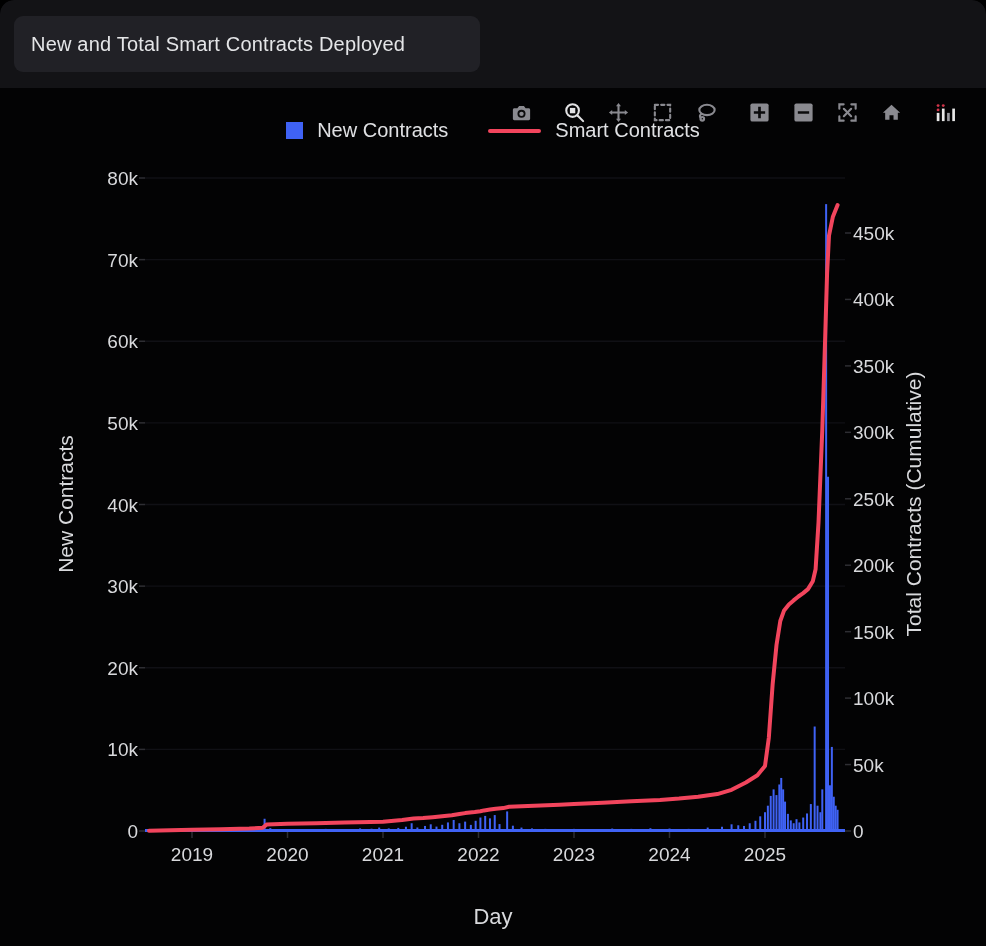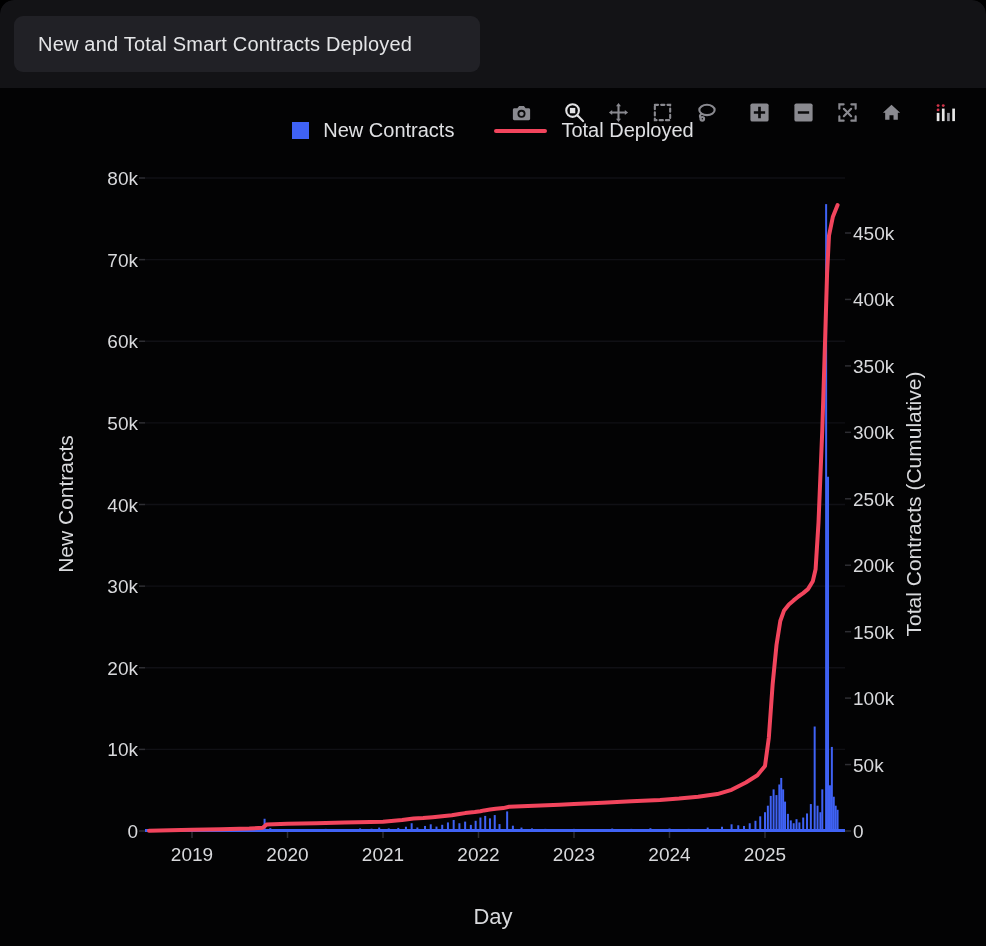--- a/index.html
+++ b/index.html
@@ -2,21 +2,21 @@
 <html><head>
 <meta charset="utf-8">
 <style>
   * { margin:0; padding:0; box-sizing:border-box; }
   html,body { background:#000; }
   body { width:986px; height:946px; font-family:"Liberation Sans", sans-serif; overflow:hidden; }
   .window { position:relative; width:986px; height:946px; background:#030304; border-radius:14px 14px 0 0; overflow:hidden; }
 
   
   .header { position:absolute; top:0; left:0; width:100%; height:88px; background:#131316; border-radius:14px 14px 0 0; }
-  .title-chip { position:absolute; left:14px; top:16px; width:466px; height:56px; background:#212126; border-radius:9px; display:flex; align-items:center; padding-left:24px; }
+  .title-chip { position:absolute; left:14px; top:16px; width:466px; height:56px; background:#212126; border-radius:9px; display:flex; align-items:center; padding-left:17px; }
   .title-chip span { color:#e4e5e7; font-size:20px; letter-spacing:.2px; }
 
   
   .modebar { position:absolute; top:97px; left:508px; display:flex; align-items:center; height:30px; }
   .mb-btn { width:27px; height:27px; display:flex; align-items:center; justify-content:center; cursor:pointer; }
   .mb-btn svg { width:23px; height:23px; }
   .mb-gap { width:17px; }
   .mb-gap-lg { width:26px; }
 
   
@@ -293,17 +293,17 @@
       </div>
     </div>
 
   <div class="legend">
     <div class="legend-item">
       <span class="legend-swatch-bar" id="swatch-bar" style="background: rgb(63, 98, 245);"></span>
       <span class="legend-label">New Contracts</span>
     </div>
     <div class="legend-item">
       <span class="legend-swatch-line" id="swatch-line" style="background: rgb(242, 69, 93);"></span>
-      <span class="legend-label">Total Deployed</span>
+      <span class="legend-label">Smart Contracts</span>
     </div>
   </div>
 
 </div>
 
 </body></html>

